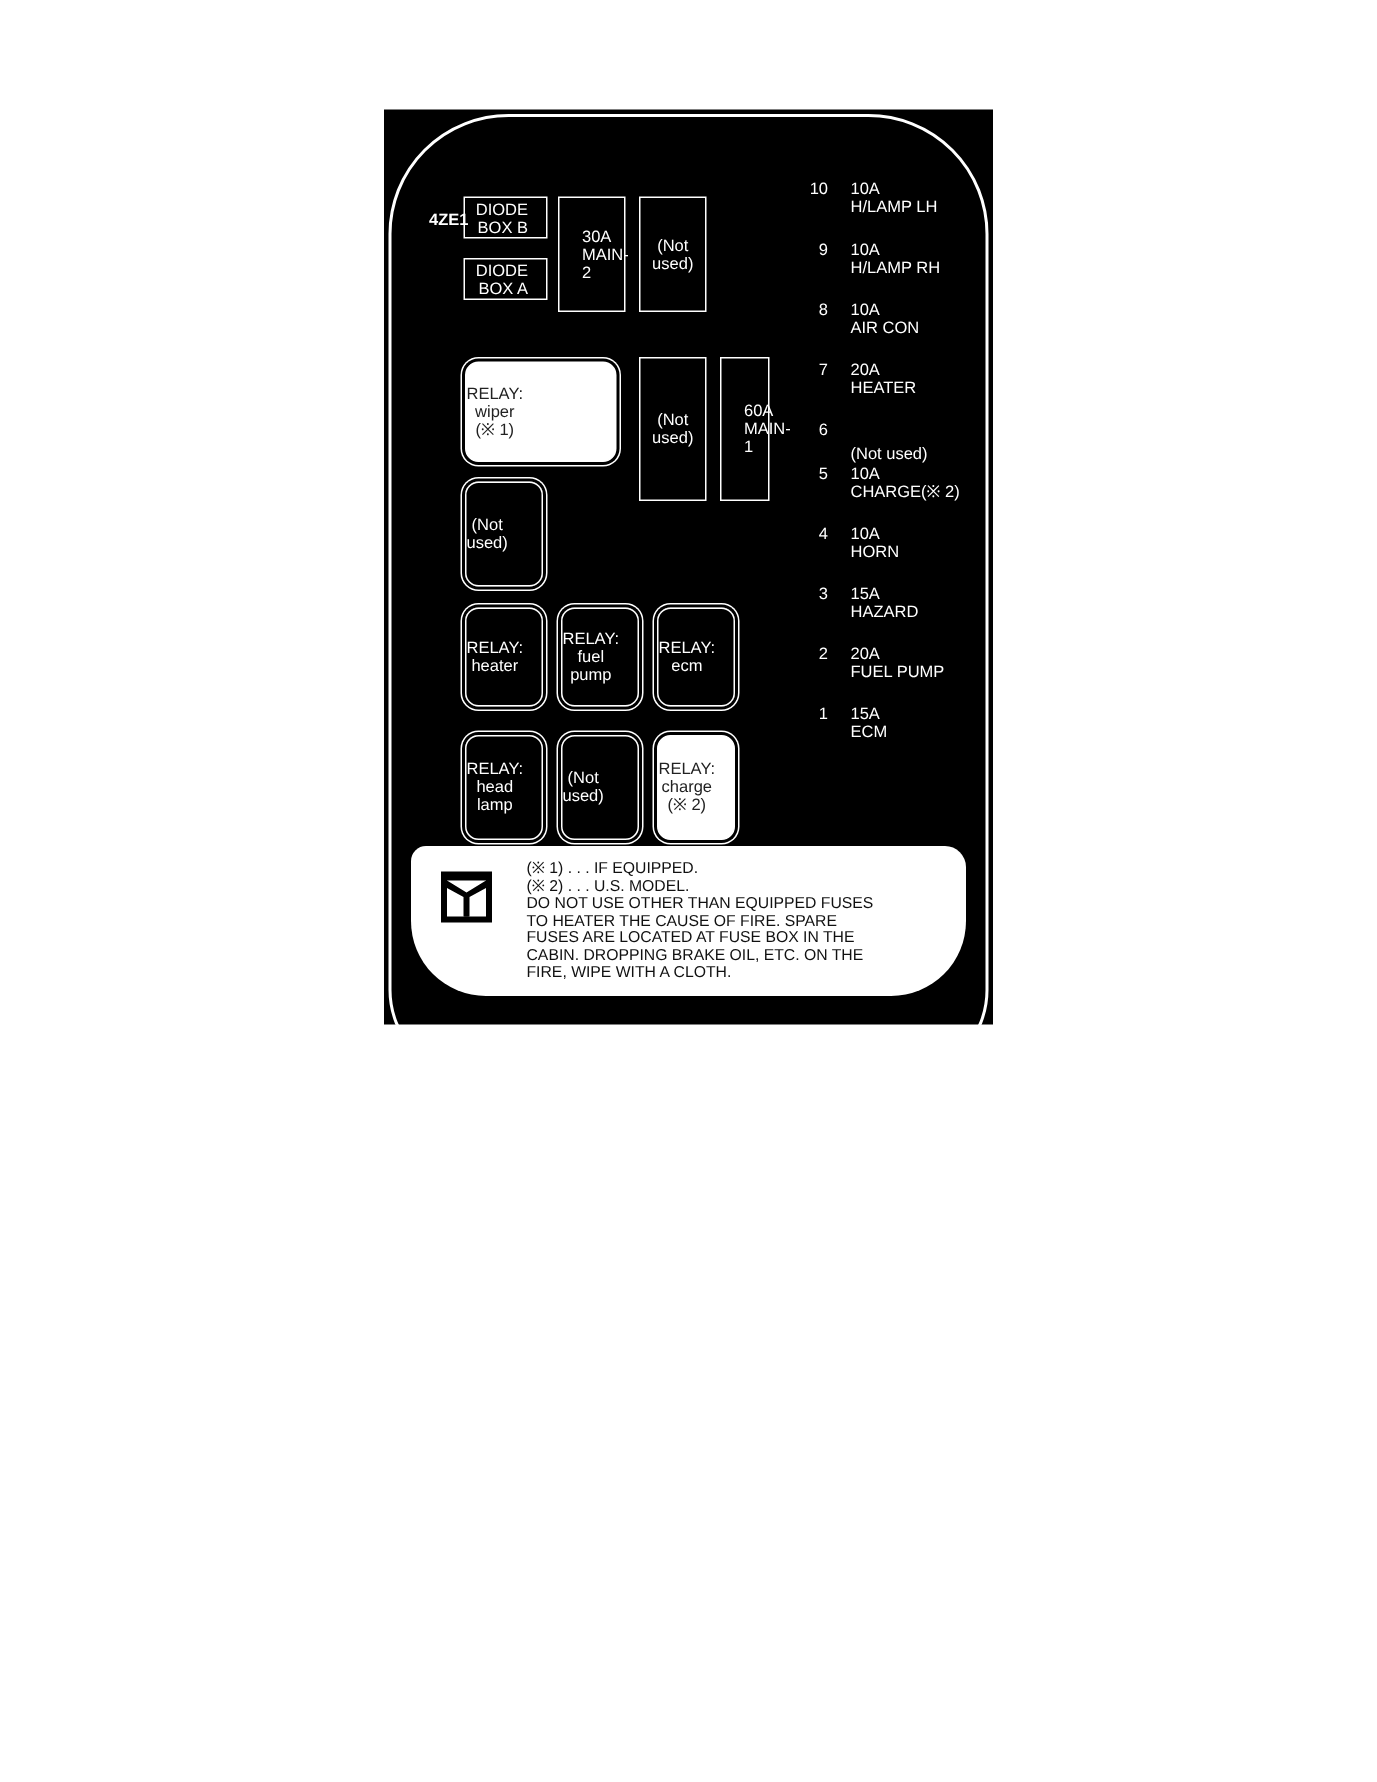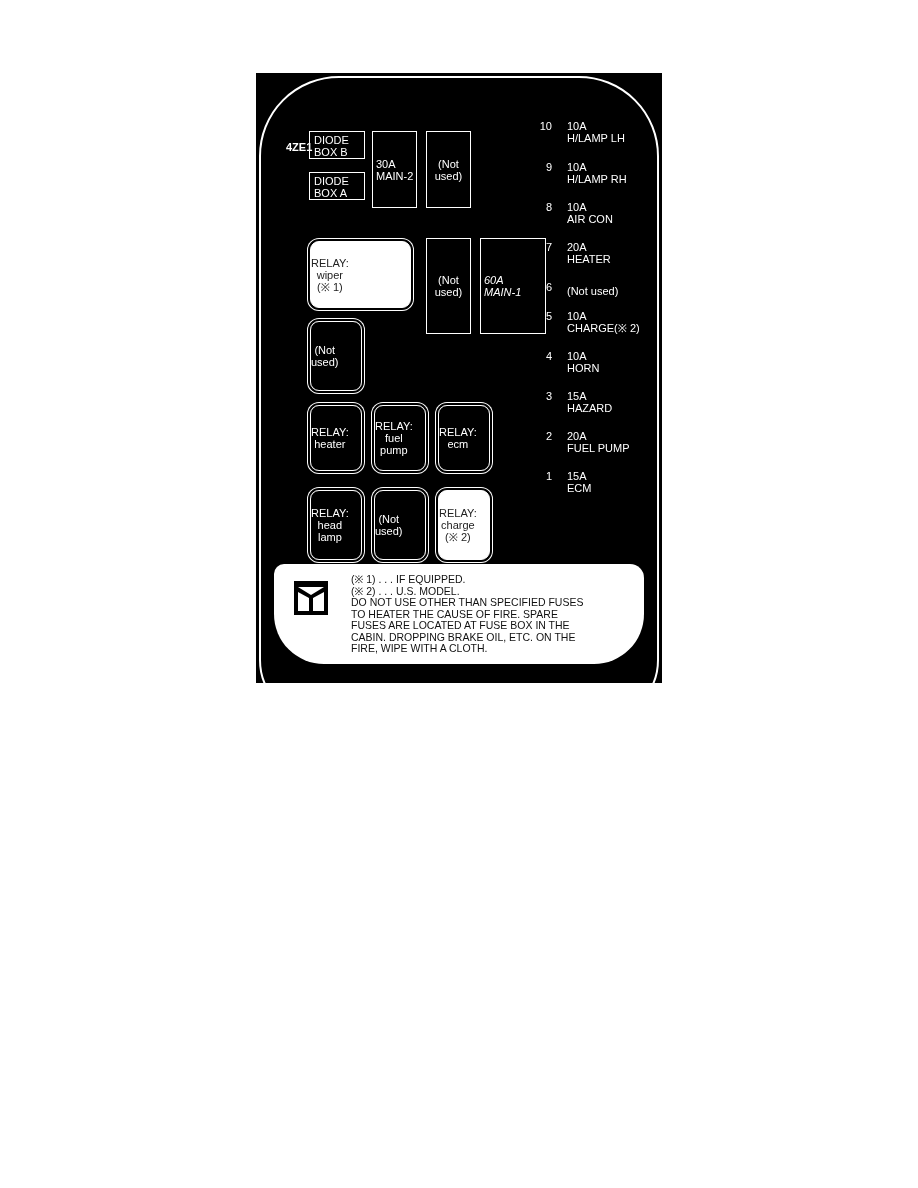--- a/index.html
+++ b/index.html
@@ -4,22 +4,22 @@
   <style>
     html, body { margin: 0; padding: 0; background: #ffffff; }
     body { width: 918px; height: 1188px; position: relative; overflow: hidden;
            font-family: "Liberation Sans", sans-serif; }
     #panel { position: absolute; left: 256px; top: 73px; width: 406px; height: 610px; background: #000; }
     #outline { position: absolute; left: 3px; top: 3px; width: 396px; height: 640px;
                border: 2px solid #fff; border-radius: 80px 80px 60px 60px; }
     .t { position: absolute; color: #fff; font-size: 11px; line-height: 12px; white-space: pre; margin-top: 24px; }
     .box { position: absolute; border: 1.5px solid #fff; box-sizing: border-box; color: #fff;
            font-size: 11px; line-height: 12px; }
-    .diode { text-align: left; padding: 2px 0 0 4px; }
-    .fuse { padding-left: 3px; display: flex; align-items: center; }
+    .diode { text-align: right; padding: 2px 12px 0 4px; }
+    .fuse { padding-left: 15px; display: flex; align-items: center; }
     .fuse.center { justify-content: center; padding-left: 0; text-align: center; }
     .relay { border-radius: 9px; display: flex; align-items: center; 
              text-align: center; box-shadow: 0 0 0 2px #000, 0 0 0 3px #fff; margin-top: 21px; }
     .relay.white { background: #fff; color: #222; }
     .relay span { display: block; }
     .num { position: absolute; color: #fff; font-size: 11px; font-weight: normal; width: 20px; text-align: right; }
     .entry { position: absolute; color: #fff; font-size: 11px; line-height: 12px; }
     #label { position: absolute; left: 18px; top: 491px; width: 370px; height: 100px; background: #fff;
              border-radius: 10px 14px 50px 50px; }
     #logo { position: absolute; left: 20px; top: 17px; width: 34px; height: 34px; background: #000; }
@@ -54,21 +54,21 @@
         <div>(Not</div>
     <div>used)</div>
       </div>
   </div>
   <div class="box fuse center" style="left:170px; top:165px; width:45px; height:96px;">
     <div>
         <div>(Not</div>
     <div>used)</div>
       </div>
   </div>
-  <div class="box fuse" style="left:224px; top:165px; width:66px; height:96px;font-style:italic;">
+  <div class="box fuse" style="left:224px; top:165px; width:33px; height:96px;">
     <div>
         <div>60A</div>
     <div>MAIN-1</div>
       </div>
   </div>
 
   <div class="box relay white" style="left:54px; top:147px; width:101px; height:67px;">
     <div>
       <span>RELAY:</span>
       <span>wiper</span>
@@ -136,21 +136,21 @@
       <div class="entry" style="left: 311px; top: 128px;">
         <div>10A</div>
         <div>AIR CON</div>
       </div>
       <div class="num" style="left: 276px; top: 168px;">7</div>
       <div class="entry" style="left: 311px; top: 168px;">
         <div>20A</div>
         <div>HEATER</div>
       </div>
       <div class="num" style="left: 276px; top: 208px;">6</div>
-      <div class="entry" style="left: 311px; top: 212px;">
+      <div class="entry" style="left: 311px; top: 224px;">
         <div>(Not used)</div>
         <div></div>
       </div>
       <div class="num" style="left: 276px; top: 237px;">5</div>
       <div class="entry" style="left: 311px; top: 237px;">
         <div>10A</div>
         <div>CHARGE(※ 2)</div>
       </div>
       <div class="num" style="left: 276px; top: 277px;">4</div>
       <div class="entry" style="left: 311px; top: 277px;">
@@ -178,20 +178,20 @@
     <div id="logo">
       <svg width="34" height="34" viewBox="0 0 34 34">
         <rect x="4" y="6" width="26" height="24" fill="#fff"></rect>
         <polygon points="4,6 4,11 15,17 15,30 19,30 19,17 30,11 30,6 17,14" fill="#000"></polygon>
         <rect x="15.5" y="17" width="3" height="13" fill="#000"></rect>
       </svg>
     </div>
     <div id="label-text">
       <div>(※ 1) . . . IF EQUIPPED.</div>
       <div>(※ 2) . . . U.S. MODEL.</div>
-      <div>DO NOT USE OTHER THAN SPECIFIED FUSES</div>
+      <div>DO NOT USE OTHER THAN EQUIPPED FUSES</div>
       <div>TO HEATER THE CAUSE OF FIRE. SPARE</div>
       <div>FUSES ARE LOCATED AT FUSE BOX IN THE</div>
       <div>CABIN. DROPPING BRAKE OIL, ETC. ON THE</div>
       <div>FIRE, WIPE WITH A CLOTH.</div>
     </div>
   </div>
 </div>
 
 </body></html>

